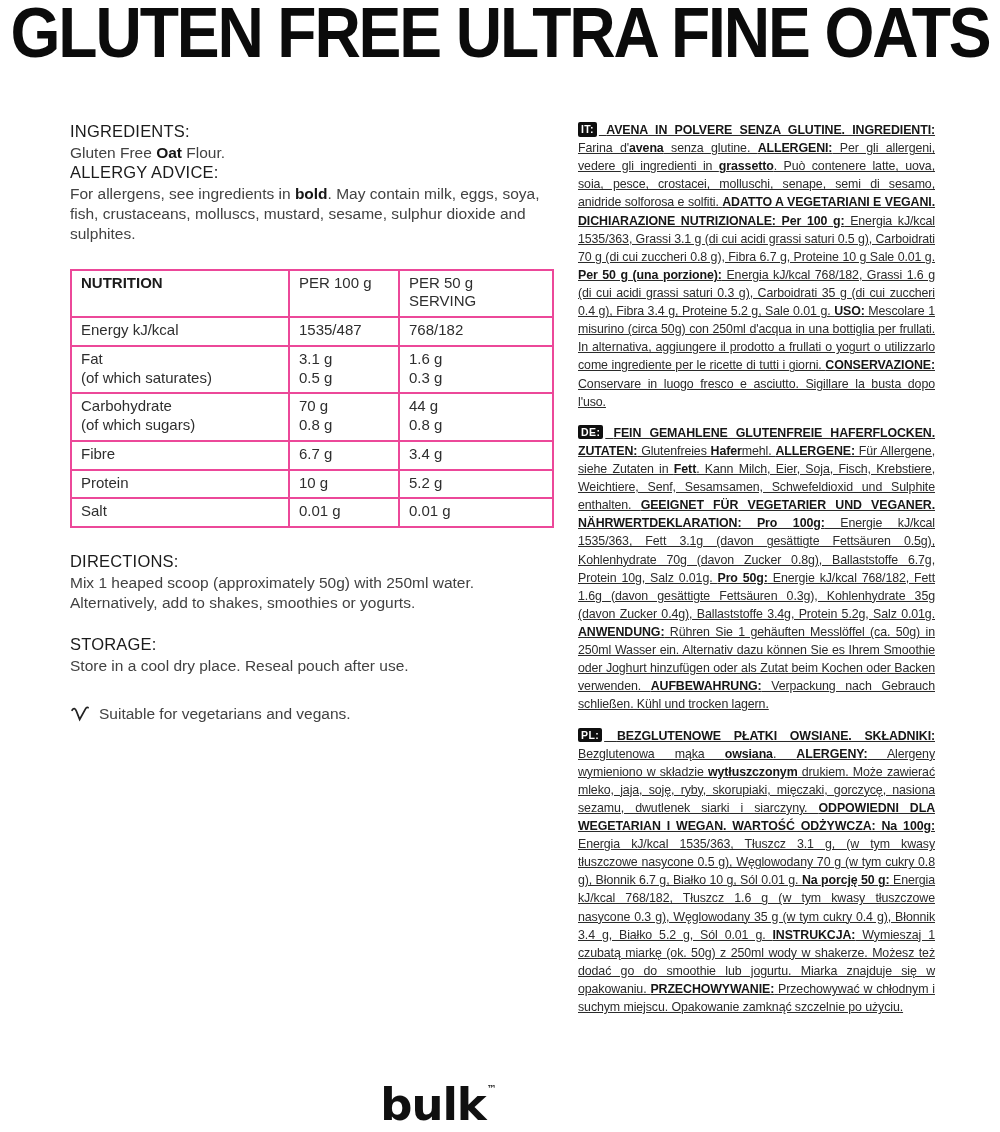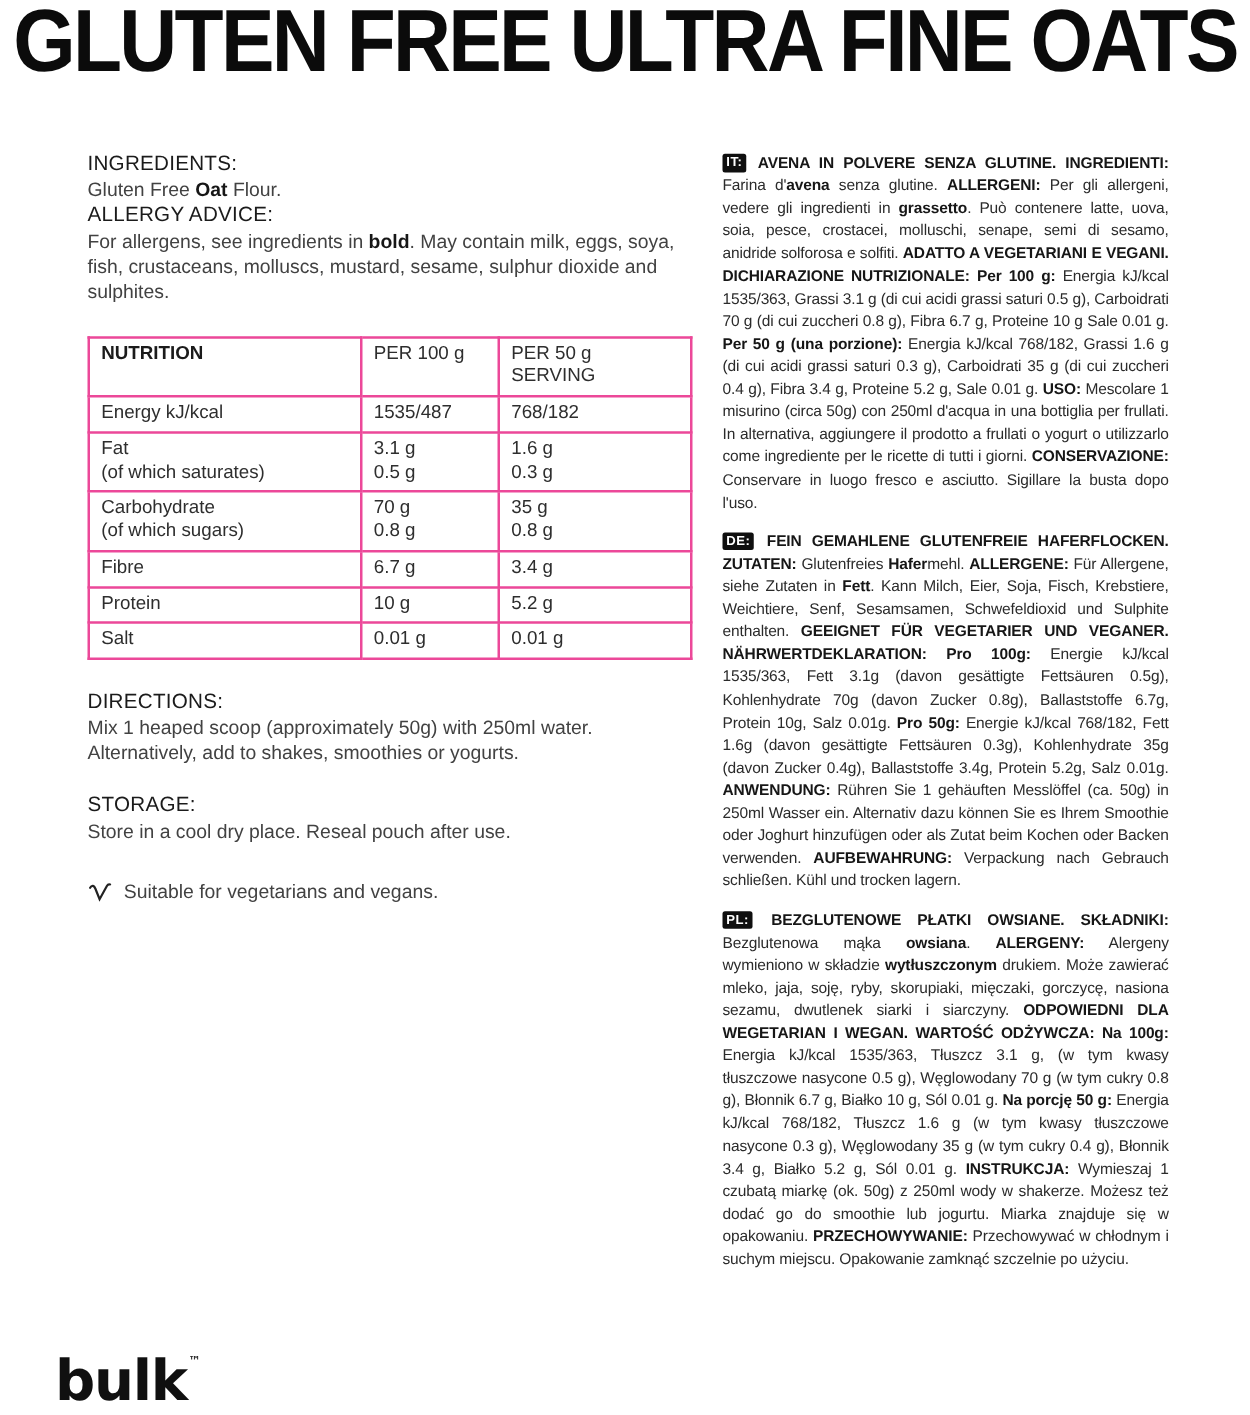--- a/index.html
+++ b/index.html
@@ -30,29 +30,29 @@
     font-size:15px;line-height:1.25;color:#2e2e2e;font-weight:400;
   }
   th.main{font-weight:700;color:#1b1b1b;}
   .veg{margin-top:28px;display:flex;align-items:center;gap:9px;font-size:15.5px;color:#424242;}
   .veg-icon{display:inline-flex;width:20px;height:20px;}
   
   .right-col{position:absolute;left:578px;top:121px;width:357px;}
   .lang{margin-bottom:13px;}
   .rtext{
     margin:0;font-size:12.4px;line-height:1.46;color:#2b2b2b;
-    text-align:justify;letter-spacing:-0.1px;
+    text-align:justify;letter-spacing:-0.1px;text-decoration:underline;
   }
   .badge{
     display:inline-block;background:#0f0f0f;color:#ffffff;font-weight:700;
     font-size:10.5px;line-height:1;padding:2px 3px 2px;border-radius:2px;
     letter-spacing:.4px;vertical-align:1px;margin-right:2px;
   }
   
-  .footer{position:absolute;left:0;top:1082px;width:876px;text-align:left;padding-left:44px;}
+  .footer{position:absolute;left:0;top:1082px;width:876px;text-align:center;}
   .brand{
     font-family:"DejaVu Sans", sans-serif;font-weight:700;font-size:45px;
     letter-spacing:-1px;color:#101010;line-height:1;
   }
   .tm{font-size:10px;font-weight:700;color:#2a2a2a;vertical-align:28px;margin-left:1px;}
 </style>
 </head>
 <body>
 
 <main class="sheet">
@@ -108,21 +108,21 @@
           <tr>
             <td>
               <div>Carbohydrate</div>
               <div>(of which sugars)</div>
             </td>
             <td>
               <div>70 g</div>
               <div>0.8 g</div>
             </td>
             <td>
-              <div>35 g</div>
+              <div>44 g</div>
               <div>0.8 g</div>
             </td>
           </tr>
           <tr>
             <td>
               <div>Fibre</div>
             </td>
             <td>
               <div>6.7 g</div>
             </td>

